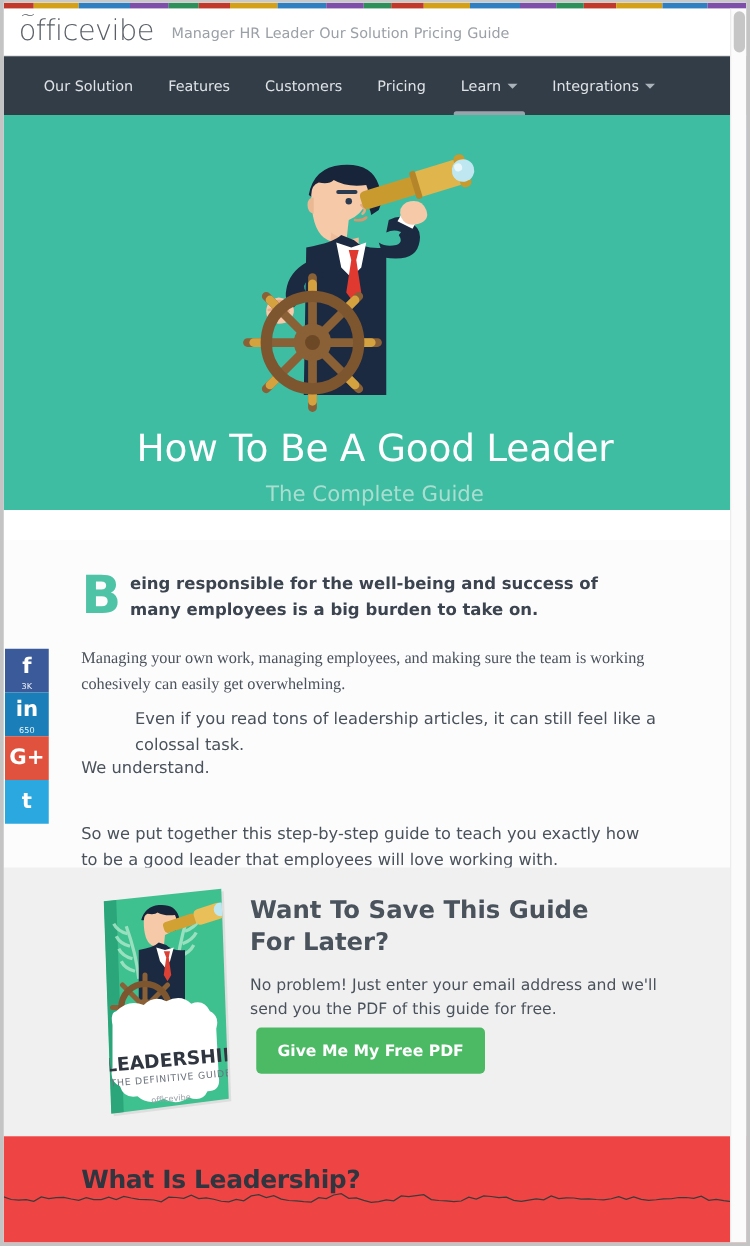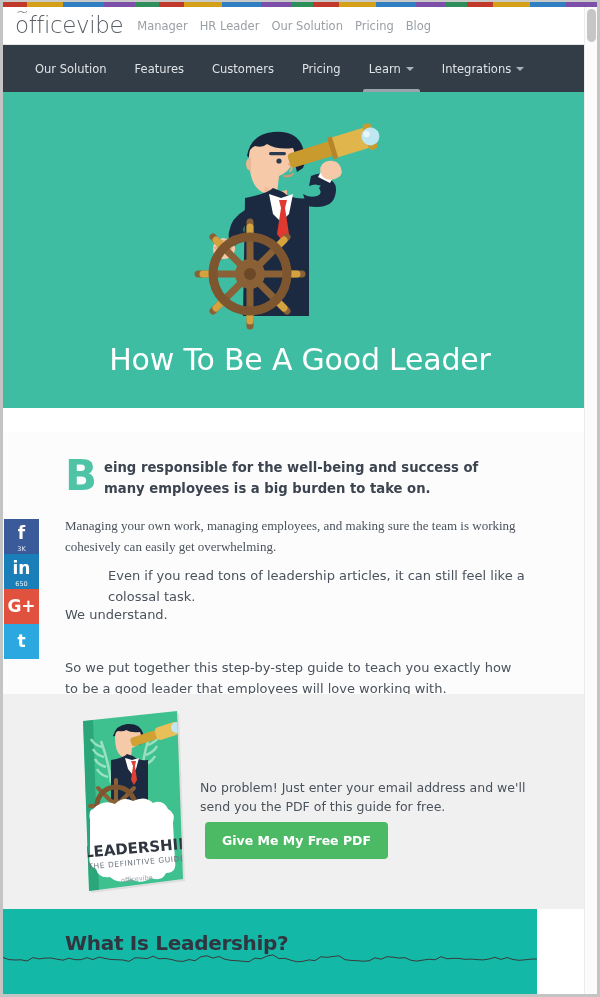--- a/index.html
+++ b/index.html
@@ -71,21 +71,21 @@
     position: absolute;
     left: 1px;
     top: -9px;
     font-size: 15px;
     color: #595f66;
   }
   #toplinks {
     display: flex;
     align-items: center;
     margin-left: 14px;
-    gap: 12px;
+    gap: 4px;
   }
   .toplink {
     font-size: 11.5px;
     color: #9aa0a6;
     white-space: nowrap;
     cursor: pointer;
     font-family: "DejaVu Sans", sans-serif;
   }
 
   
@@ -304,23 +304,23 @@
     border-radius: 4px;
     cursor: pointer;
     font-family: "DejaVu Sans", sans-serif;
   }
 
   
   #bottom {
     position: absolute;
     left: 3px;
     top: 909px;
-    width: 534px;
+    width: 594px;
     height: 85px;
-    background: #14b8a6;
+    background: #ef4444;
     overflow: hidden;
   }
   #bottomHeading {
     position: absolute;
     left: 62px;
     top: 22px;
     font-size: 20px;
     font-weight: bold;
     color: #2f3640;
     font-family: "DejaVu Sans", sans-serif;
@@ -384,21 +384,21 @@
 
   <div id="topbar">
     <div id="logo">
       <span class="tilde">~</span><span>officevibe</span>
     </div>
     <div id="toplinks">
         <div class="toplink">Manager</div>
         <div class="toplink">HR Leader</div>
         <div class="toplink">Our Solution</div>
         <div class="toplink">Pricing</div>
-        <div class="toplink">Blog</div>
+        <div class="toplink">Guide</div>
       </div>
   </div>
 
   <div id="darknav">
       <div class="navitem">
         <span>Our Solution</span>
       </div>
       <div class="navitem">
         <span>Features</span>
       </div>
@@ -478,20 +478,21 @@
           <line x1="28" y1="28" x2="34" y2="34"></line>
           <line x1="-34" y1="34" x2="-28" y2="28"></line>
           <line x1="28" y1="-28" x2="34" y2="-34"></line>
         </g>
         <circle cx="0" cy="0" r="37" fill="none" stroke="#7d5630" stroke-width="9"></circle>
         <circle cx="0" cy="0" r="15" fill="#8a6036"></circle>
         <circle cx="0" cy="0" r="6" fill="#6d4827"></circle>
       </g>
     </svg>
     <div id="heroTitle">How To Be A Good Leader</div>
+    <div id="heroSub">The Complete Guide</div>
   </div>
 
   <div id="article">
     <div id="dropPara">
       <span id="dropCap">B</span><span>eing responsible for the well-being and success of many employees is a big burden to take on.</span>
     </div>
     <div class="para" id="p2">Managing your own work, managing employees, and making sure the team is working cohesively can easily get overwhelming.</div>
     <div class="para" id="p3">Even if you read tons of leadership articles, it can still feel like a colossal task.</div>
     <div class="para" id="p4">We understand.</div>
     <div class="para" id="p5">So we put together this step-by-step guide to teach you exactly how to be a good leader that employees will love working with.</div>
@@ -561,20 +562,24 @@
             <circle cx="0" cy="0" r="7" fill="#8a6036"></circle>
           </g>
 
           <path d="M24 100 q10-10 22-5 q8-8 18-3 q12-6 20 2 q10-4 15 6 q8 4 5 14 l2 38 q2 12-9 12 q-4 9-15 5 q-10 7-20 1 q-12 6-21-2 q-11 2-14-8 q-9-4-6-15 l0-34 q-2-10 3-11 z" fill="#ffffff"></path>
           <text x="68" y="144" font-family="DejaVu Sans, sans-serif" font-size="15" font-weight="bold" fill="#2f3640" text-anchor="middle" transform="rotate(-5 68 144)">LEADERSHIP</text>
           <text x="68" y="156" font-family="DejaVu Sans, sans-serif" font-size="7.5" fill="#6b737d" text-anchor="middle" letter-spacing="0.6" transform="rotate(-5 68 156)">THE DEFINITIVE GUIDE</text>
           <text x="68" y="172" font-family="DejaVu Sans, sans-serif" font-size="6.5" fill="#9aa1a9" text-anchor="middle" transform="rotate(-5 68 172)">officevibe</text>
         </g>
       </svg>
     </div>
+    <div id="ctaTitle">
+      <div>Want To Save This Guide</div>
+      <div>For Later?</div>
+    </div>
     <div id="ctaBody">No problem! Just enter your email address and we'll send you the PDF of this guide for free.</div>
     <button id="ctaBtn">Give Me My Free PDF</button>
   </div>
 
   <div id="bottom">
     <div id="bottomHeading">What Is Leadership?</div>
     <svg id="tornEdge" viewBox="0 0 594 30" preserveAspectRatio="none">
         <path d="M0 16 L0 15.5 L6 17.6 L12 18.0 L18 17.8 L24 19.0 L30 15.6 L36 16.9 L42 16.1 L48 16.0 L54 17.2 L60 18.2 L66 16.2 L72 17.7 L78 17.7 L84 15.7 L90 17.6 L96 15.1 L102 16.4 L108 17.5 L114 17.7 L120 18.0 L126 19.4 L132 15.8 L138 16.0 L144 16.7 L150 14.2 L156 16.8 L162 16.4 L168 17.4 L174 19.0 L180 19.4 L186 17.6 L192 18.7 L198 14.7 L204 13.8 L210 16.1 L216 14.5 L222 17.3 L228 18.4 L234 18.7 L240 19.3 L246 19.7 L252 16.1 L258 16.8 L264 14.0 L270 12.9 L276 16.6 L282 16.3 L288 18.3 L294 19.8 L300 19.3 L306 17.9 L312 18.6 L318 14.7 L324 15.3 L330 14.5 L336 13.8 L342 17.7 L348 18.4 L354 18.7 L360 19.2 L366 18.8 L372 15.8 L378 17.2 L384 14.7 L390 15.2 L396 16.1 L402 15.7 L408 18.3 L414 19.1 L420 18.1 L426 17.2 L432 17.8 L438 14.7 L444 16.8 L450 16.3 L456 16.4 L462 17.3 L468 17.1 L474 17.6 L480 17.9 L486 17.0 L492 15.3 L498 17.4 L504 15.5 L510 17.5 L516 18.3 L522 17.8 L528 17.1 L534 17.0 L540 16.0 L546 16.0 L552 16.6 L558 14.9 L564 18.2 L570 17.6 L576 18.5 L582 19.2 L588 18.1 L594 15.4" fill="none" stroke="#3b3b3b" stroke-width="1"></path>
       </svg>
   </div>

